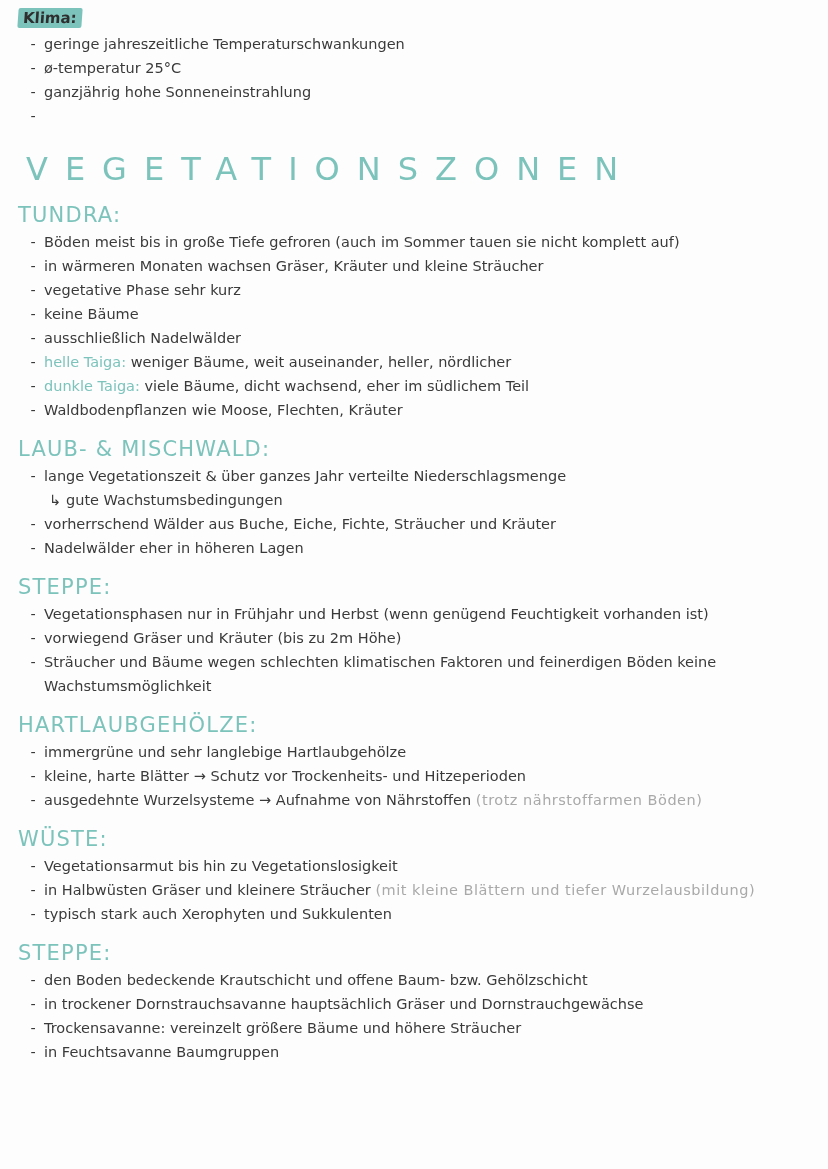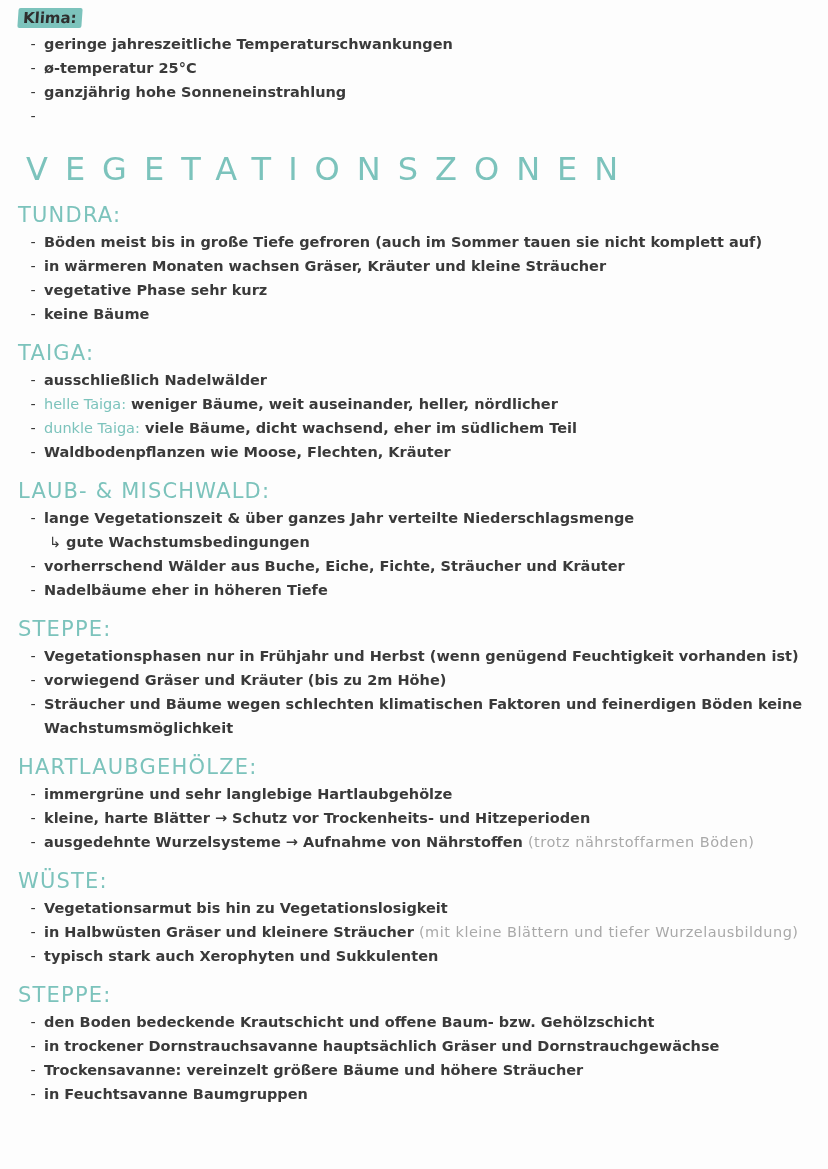--- a/index.html
+++ b/index.html
@@ -38,21 +38,21 @@
     padding-left:8px;
   }
   .line .bullet{
     flex:none;
     width:14px;
     text-align:center;
     margin-right:4px;
     color:var(--ink);
   }
   .line.indent{padding-left:30px;}
-  .seg.ink{color:var(--ink);font-weight:bold;}
+  .seg.ink{color:var(--ink);}
   .seg.teal{color:var(--accent);}
   .seg.gray{color:var(--gray);letter-spacing:0.5px;}
 
   h1.title{
     color:var(--accent);
     font-weight:400;
     font-size:32px;
     letter-spacing:17px;
     margin:22px 0 6px 8px;
     white-space:nowrap;
@@ -109,21 +109,20 @@
             <span class="bullet">-</span>
             <span class="text"><span class="seg ink">vegetative Phase sehr kurz</span></span>
           </div>
           <div class="line">
             <span class="bullet">-</span>
             <span class="text"><span class="seg ink">keine Bäume</span></span>
           </div>
         </div>
       </div>
       <div class="section">
-        <h2 class="section-heading">TAIGA:</h2>
         <div class="items">
           <div class="line">
             <span class="bullet">-</span>
             <span class="text"><span class="seg ink">ausschließlich Nadelwälder</span></span>
           </div>
           <div class="line">
             <span class="bullet">-</span>
             <span class="text"><span class="seg teal">helle Taiga:</span><span class="seg ink"> weniger Bäume, weit auseinander, heller, nördlicher</span></span>
           </div>
           <div class="line">
@@ -146,21 +145,21 @@
           <div class="line indent">
             <span class="bullet">↳</span>
             <span class="text"><span class="seg ink">gute Wachstumsbedingungen</span></span>
           </div>
           <div class="line">
             <span class="bullet">-</span>
             <span class="text"><span class="seg ink">vorherrschend Wälder aus Buche, Eiche, Fichte, Sträucher und Kräuter</span></span>
           </div>
           <div class="line">
             <span class="bullet">-</span>
-            <span class="text"><span class="seg ink">Nadelbäume eher in höheren Tiefe</span></span>
+            <span class="text"><span class="seg ink">Nadelwälder eher in höheren Lagen</span></span>
           </div>
         </div>
       </div>
       <div class="section">
         <h2 class="section-heading">STEPPE:</h2>
         <div class="items">
           <div class="line">
             <span class="bullet">-</span>
             <span class="text"><span class="seg ink">Vegetationsphasen nur in Frühjahr und Herbst (wenn genügend Feuchtigkeit vorhanden ist)</span></span>
           </div>

